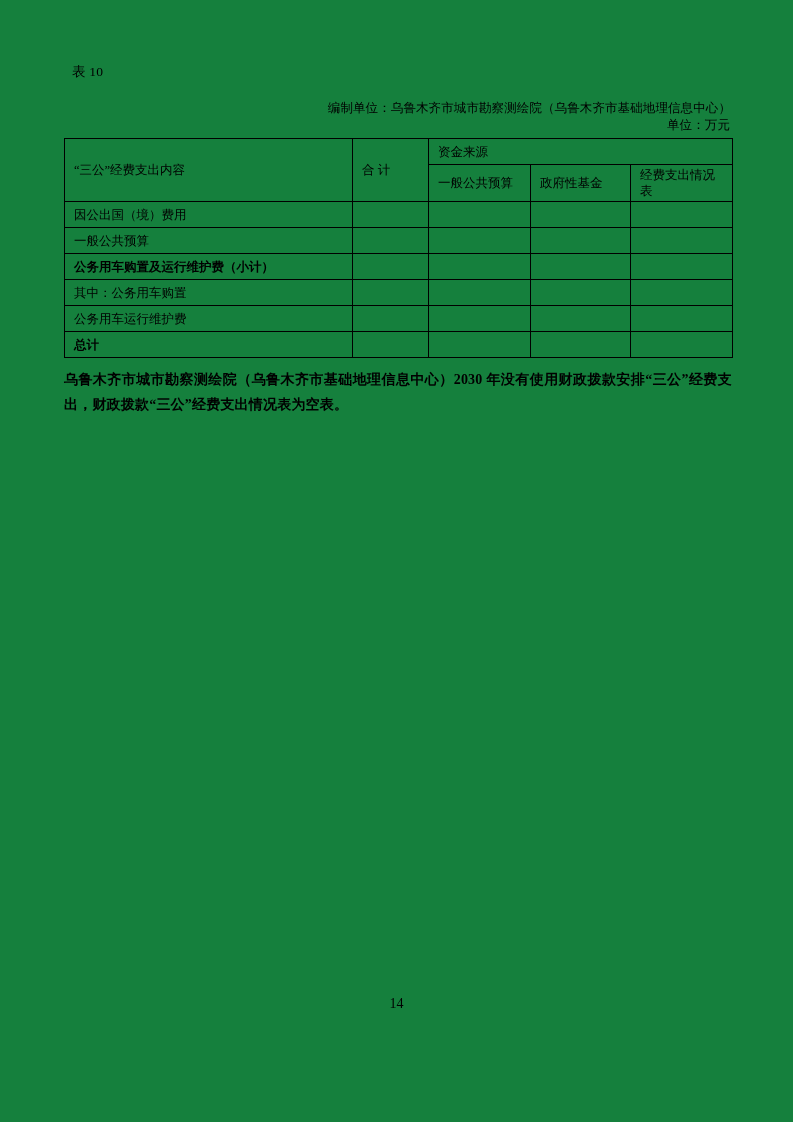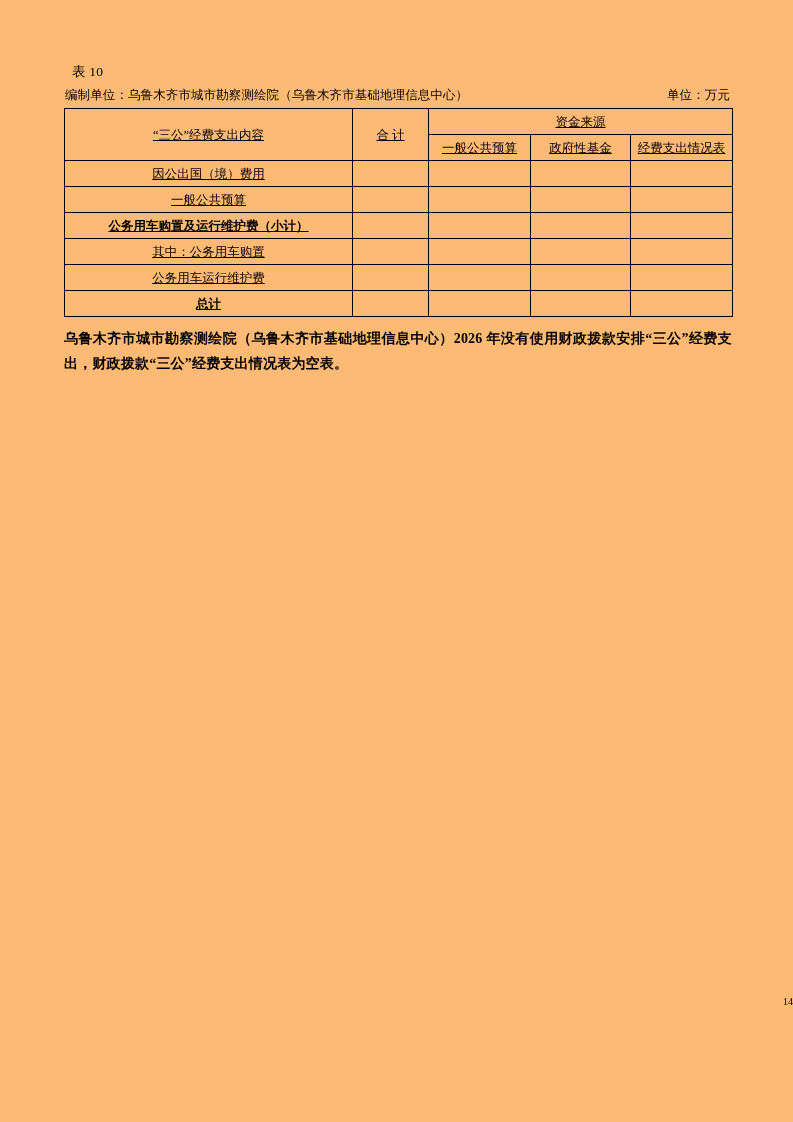--- a/index.html
+++ b/index.html
@@ -10,21 +10,21 @@
   }
   body {
     font-family: "Liberation Serif", "DejaVu Serif", serif;
     color: #000000;
   }
   .page {
     position: relative;
     width: 793px;
     height: 1122px;
     margin: 0 auto;
-    background: #fdba74;
+    background: #15803d;
     overflow: hidden;
     box-sizing: border-box;
   }
   .content {
     position: absolute;
     left: 64px;
     top: 62px;
     width: 668px;
   }
   .table-label {
@@ -39,46 +39,45 @@
     font-weight: bold;
     letter-spacing: 1px;
     margin-top: 18px;
     margin-bottom: 2px;
   }
   .meta-row {
     display: flex;
     justify-content: space-between;
     align-items: flex-end;
     font-size: 12.5px;
-    margin-top: 5px;
+    margin-top: 18px;
     margin-bottom: 4px;
     padding: 0 1px;
+    flex-direction: column;
   }
   .meta-left {
     letter-spacing: 0.1px;
   }
   .meta-right {
     letter-spacing: 0.1px;
     margin-right: 1px;
     font-family: Liberation Serif, serif;
   }
   table.fiscal {
     border-collapse: collapse;
     width: 668px;
     table-layout: fixed;
     font-size: 12.5px;
   }
   table.fiscal td {
     border: 1px solid #000000;
-    text-align: center;
     vertical-align: middle;
-    padding: 2px 3px;
+    padding: 2px 9px;
     line-height: 16px;
     height: 21px;
-    text-decoration: underline;
   }
   td.hdr-content {
     height: 62px;
   }
   td.src-group {
     height: 21px;
   }
   td.src-sub {
     height: 40px;
   }
@@ -95,22 +94,22 @@
     line-height: 25px;
     margin-top: 9px;
     letter-spacing: 0.2px;
     text-align: justify;
   }
   .page-number {
     position: absolute;
     left: 0;
     right: 0;
     top: 996px;
-    text-align: right;
-    font-size: 10px;
+    text-align: center;
+    font-size: 14px;
   }
 </style>
 </head>
 <body>
 
 <div class="page">
   <div class="content">
 
     <div class="table-label">表 10</div>
 
@@ -185,18 +184,18 @@
         <tr>
           <td class="row-label bold">总计</td>
           <td></td>
           <td></td>
           <td></td>
           <td></td>
         </tr>
       </tbody>
     </table>
 
-    <div class="note">乌鲁木齐市城市勘察测绘院（乌鲁木齐市基础地理信息中心）2026 年没有使用财政拨款安排“三公”经费支出，财政拨款“三公”经费支出情况表为空表。</div>
+    <div class="note">乌鲁木齐市城市勘察测绘院（乌鲁木齐市基础地理信息中心）2030 年没有使用财政拨款安排“三公”经费支出，财政拨款“三公”经费支出情况表为空表。</div>
 
   </div>
 
   <div class="page-number">14</div>
 </div>
 
 </body></html>

